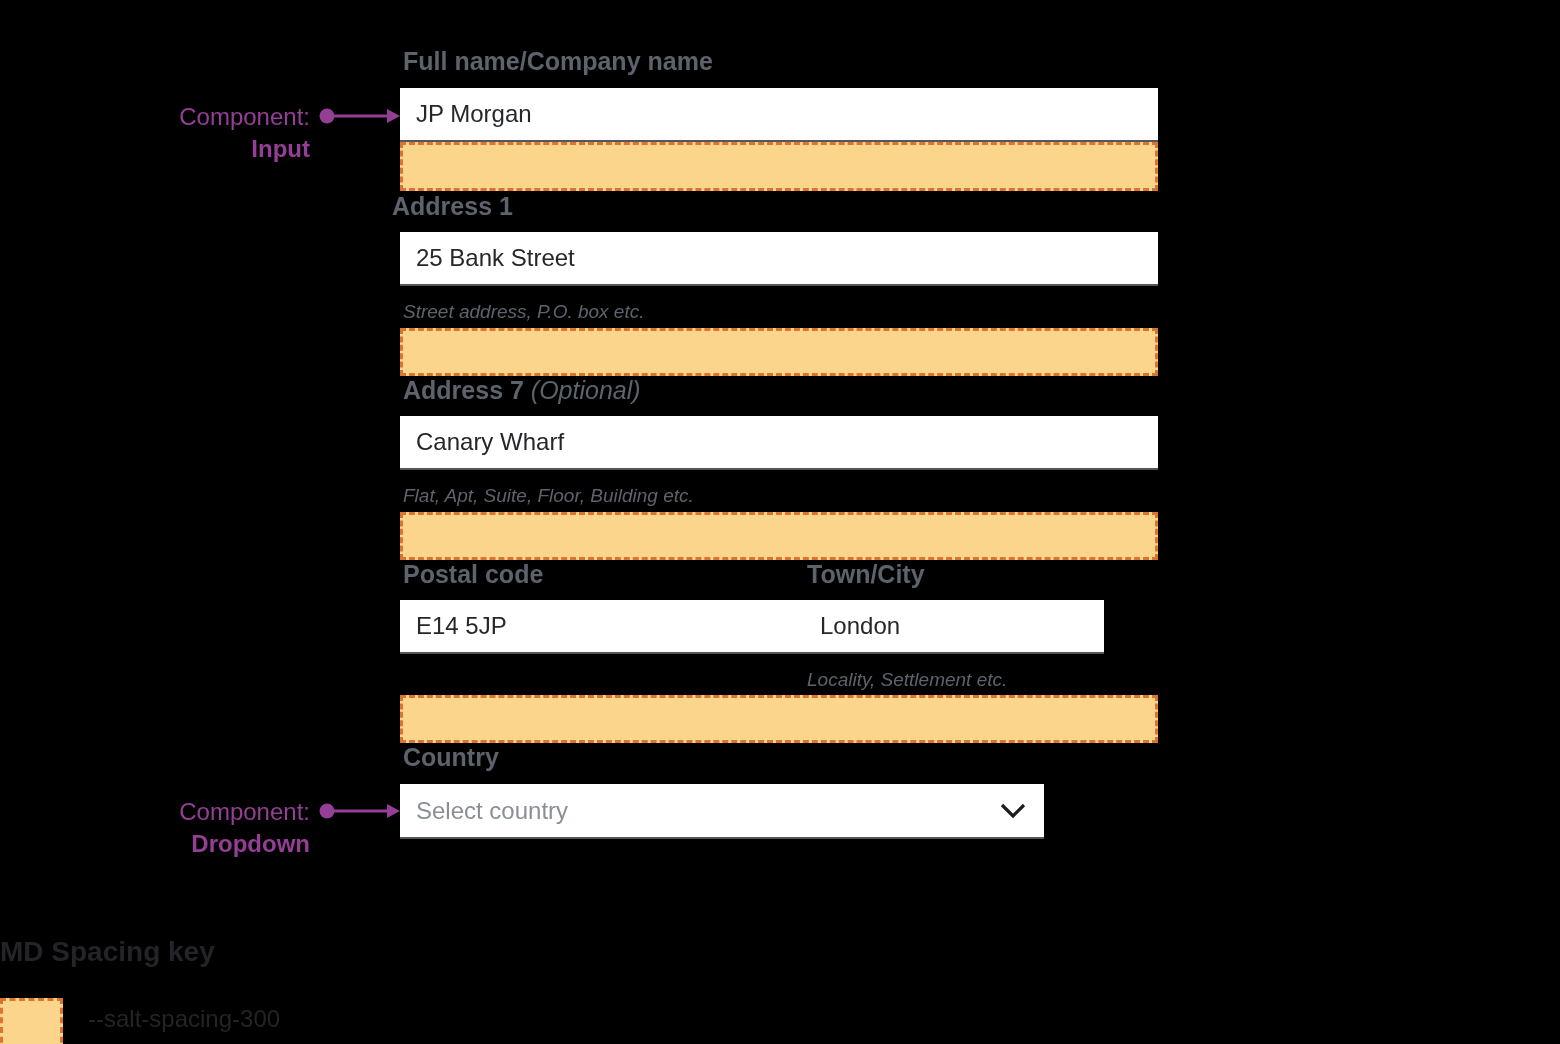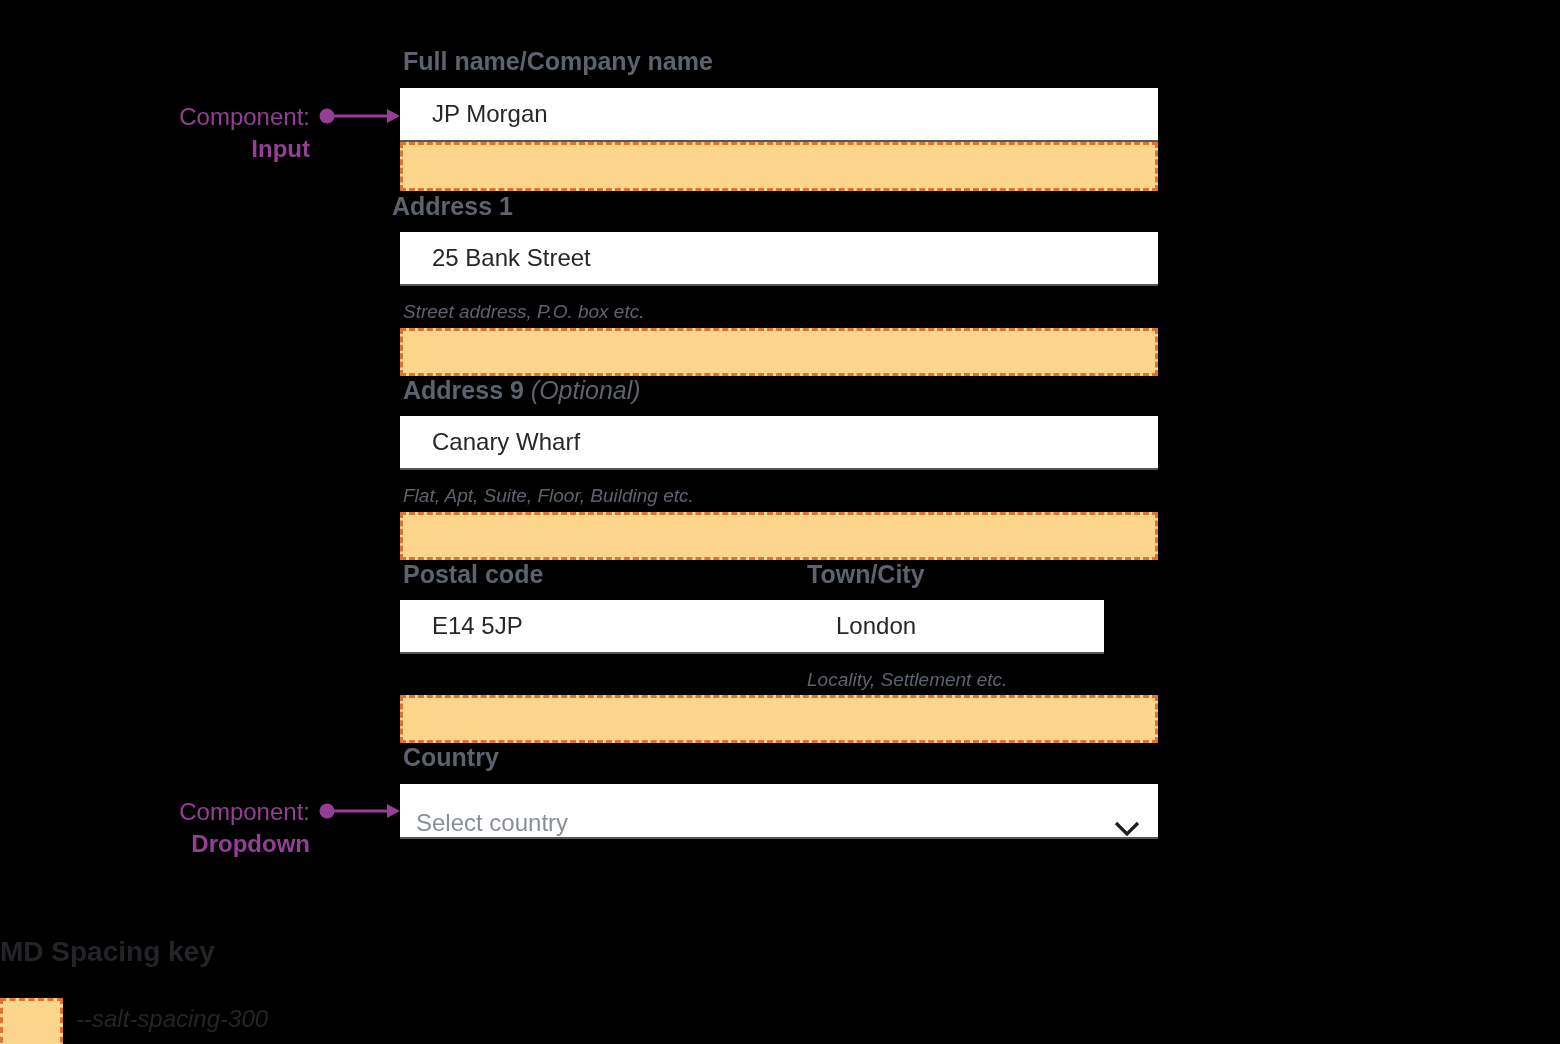--- a/index.html
+++ b/index.html
@@ -29,21 +29,21 @@
   
   .salt-input {
     background: #fff;
     border: none;
     border-bottom: 2px solid var(--input-border, #54565b);
     height: 54px;
     width: 100%;
     font-family: "Liberation Sans", sans-serif;
     font-size: 24px;
     color: var(--text, #26272b);
-    padding: 0 32px;
+    padding: 0 16px;
     outline: none;
     display: block;
   }
 
   .helper-text {
     font-size: 19px;
     font-style: italic;
     color: var(--label, #5d636d);
     line-height: 24px;
     white-space: nowrap;
@@ -131,45 +131,45 @@
   <div class="abs spacer" style="left:400px; top:142px; width:758px; height:49px;"></div>
 
   <div class="abs field-label" style="left:392px; top:195px;">Address 1</div>
   <div class="abs" style="left:400px; top:232px; width:758px;">
     <input class="salt-input" type="text" readonly="" value="25 Bank Street" style="">
   </div>
   <div class="abs helper-text" style="left:403px; top:300px;">Street address, P.O. box etc.</div>
   <div class="abs spacer" style="left:400px; top:328px; width:758px; height:48px;"></div>
 
   <div class="abs field-label" style="left:403px; top:379px;">
-    <span>Address 9</span>
+    <span>Address 7</span>
     <span class="label-suffix">(Optional)</span>
   </div>
   <div class="abs helper-text" style="left:403px; top:484px;">Flat, Apt, Suite, Floor, Building etc.</div>
   <div class="abs" style="left:400px; top:416px; width:758px;">
     <input class="salt-input" type="text" readonly="" value="Canary Wharf" style="">
   </div>
   <div class="abs spacer" style="left:400px; top:512px; width:758px; height:48px;"></div>
 
   <div class="abs field-label" style="left:403px; top:563px;">Postal code</div>
   <div class="abs field-label" style="left:807px; top:563px;">Town/City</div>
   <div class="abs" style="left:400px; top:600px; width:408px;">
     <input class="salt-input" type="text" readonly="" value="E14 5JP" style="">
   </div>
   <div class="abs" style="left:804px; top:600px; width:300px;">
     <input class="salt-input" type="text" readonly="" value="London" style="">
   </div>
   <div class="abs helper-text" style="left:807px; top:668px;">Locality, Settlement etc.</div>
   <div class="abs spacer" style="left:400px; top:695px; width:758px; height:48px;"></div>
 
   <div class="abs field-label" style="left:403px; top:746px;">Country</div>
-  <div class="abs salt-dropdown" style="left:400px; top:784px; width:758px;align-items:flex-end;">
+  <div class="abs salt-dropdown" style="left:400px; top:784px; width:644px;">
     <span class="dropdown-placeholder">Select country</span>
     <svg width="26" height="16" viewBox="0 0 26 16">
       <polyline points="2,2 13,13 24,2" fill="none" stroke="#1e1e1e" stroke-width="3.2"></polyline>
     </svg>
   </div>
 
   <div class="abs legend-title" style="left:0px; top:936px;">MD Spacing key</div>
   <div class="abs legend-swatch" style="left:0px; top:998px; width:63px; height:64px;"></div>
-  <div class="abs legend-token" style="left:76px; top:1005px;font-style:italic;">--salt-spacing-300</div>
+  <div class="abs legend-token" style="left:88px; top:1005px;">--salt-spacing-300</div>
 
 </div>
 
 </body></html>

